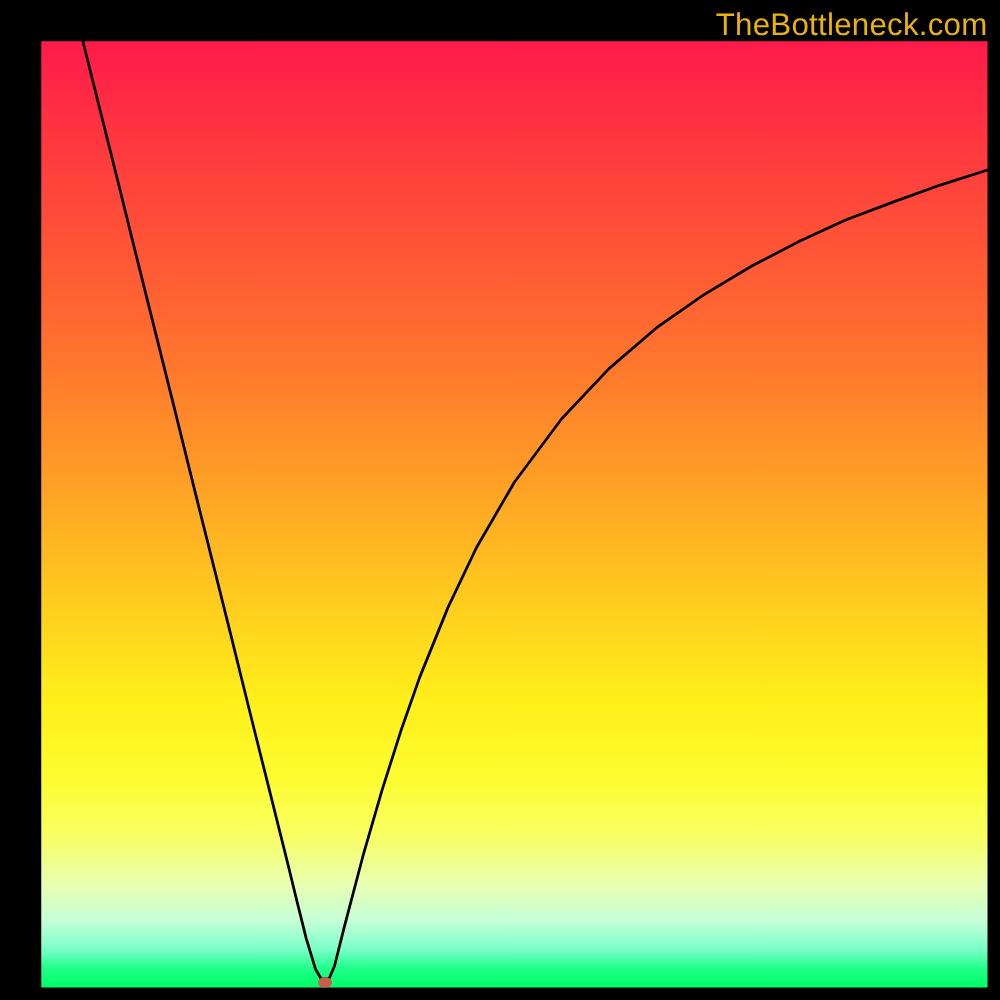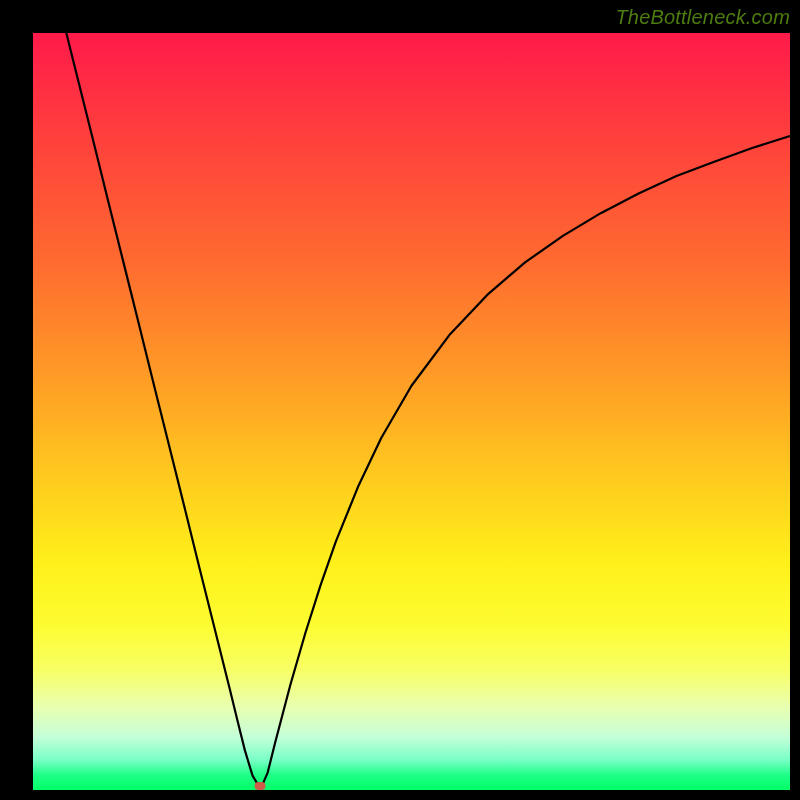--- a/index.html
+++ b/index.html
@@ -37,25 +37,24 @@
       #c4ffd8 93%,
       #79ffc7 96%,
       #1fff88 98%,
       #00ff66 100%
     );
   }
   .watermark {
     position: absolute;
     top: 6px;
     right: 10px;
-    color: #4d7c0f;
-    font-size: 20px;
+    color: #eab308;
+    font-size: 25px;
     letter-spacing: 0.2px;
     user-select: none;
-    font-style: italic;
   }
   svg.curve {
     position: absolute;
     left: 0;
     top: 0;
     width: 757px;
     height: 757px;
     overflow: visible;
   }
   .marker {

